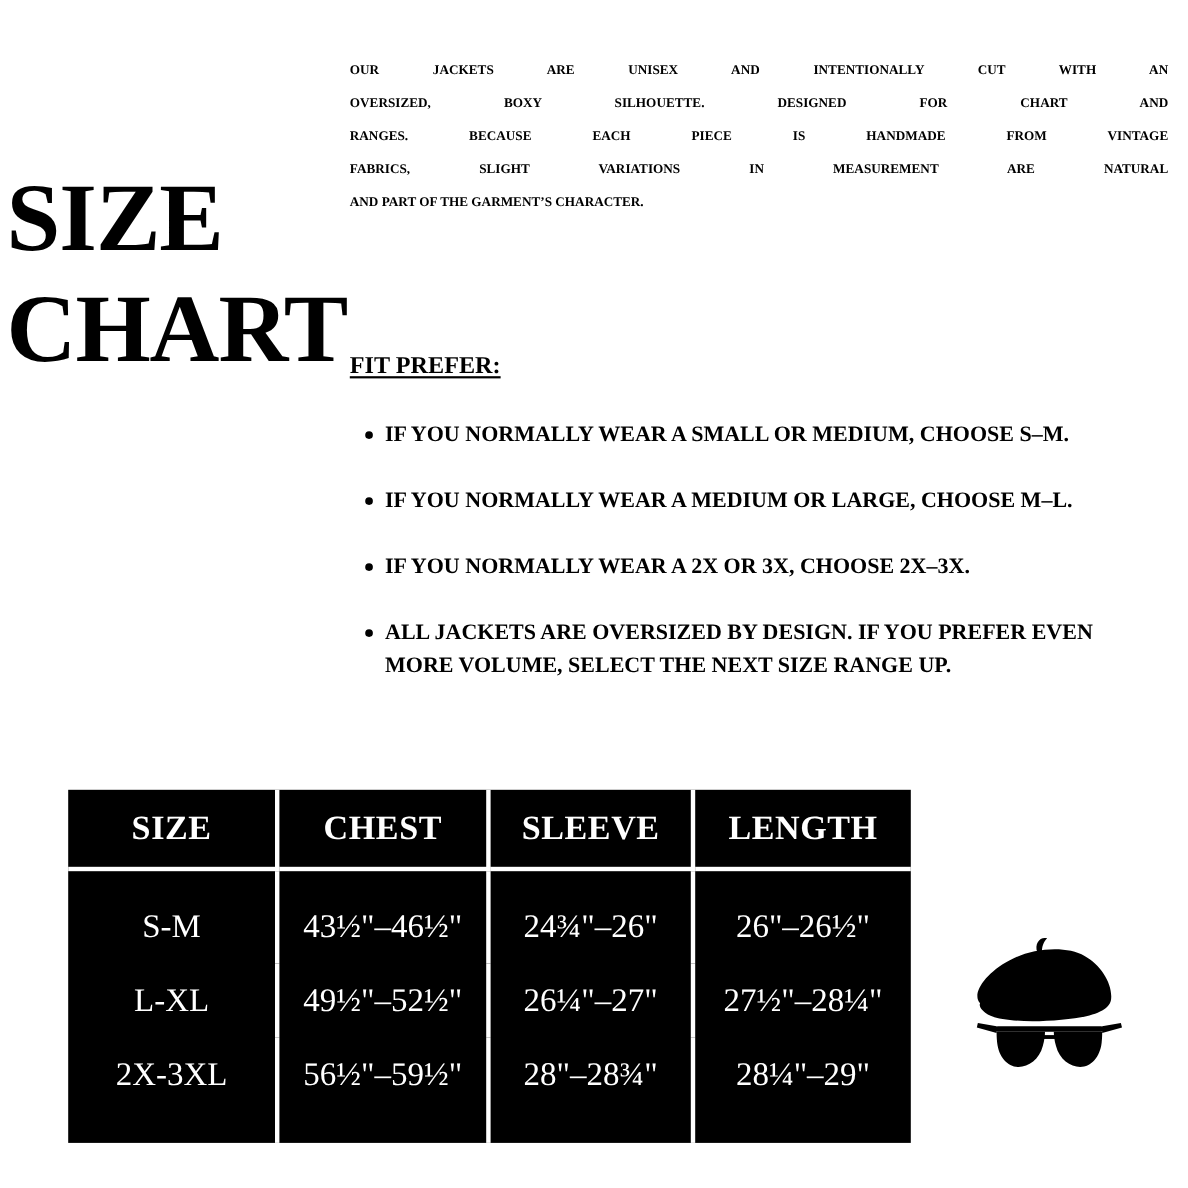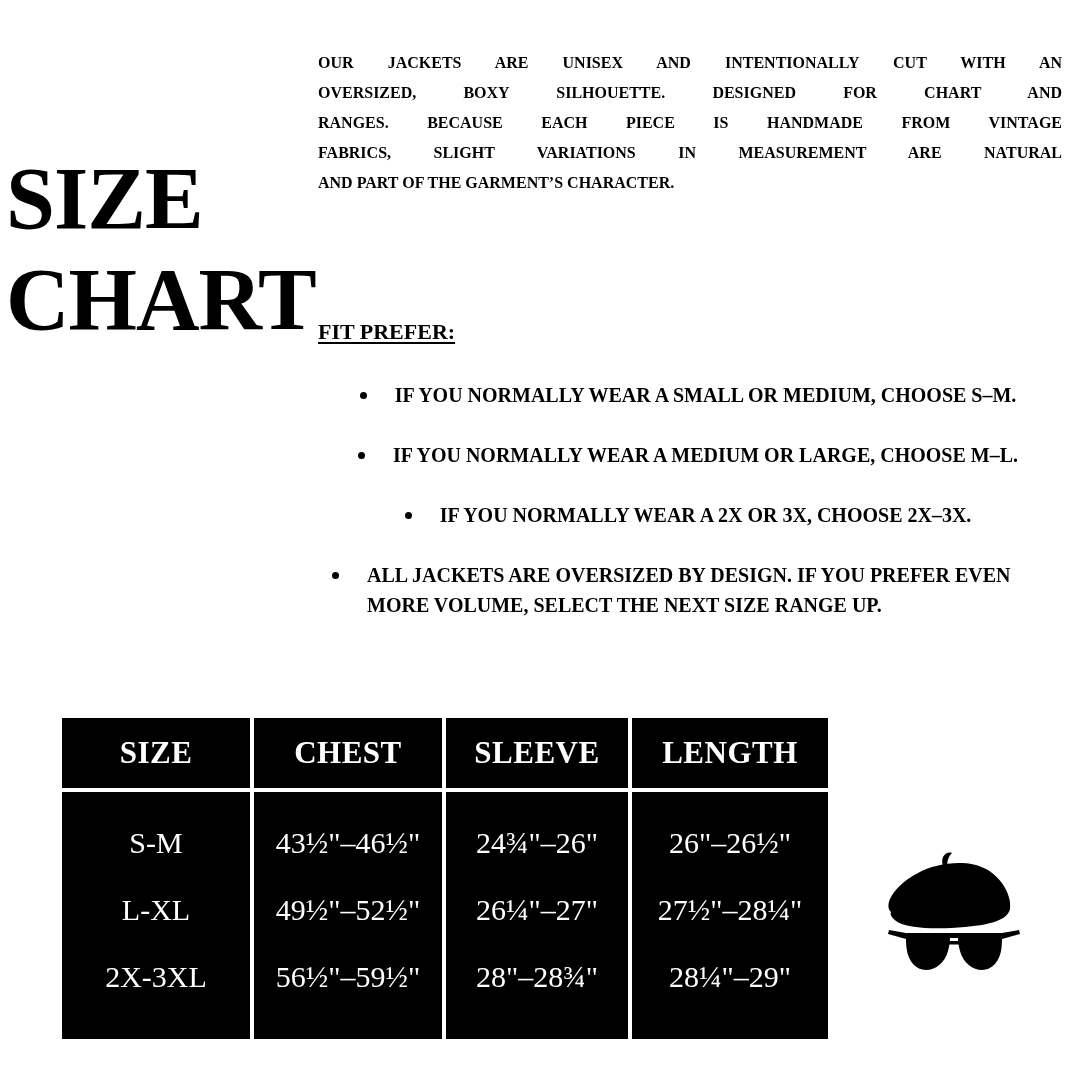--- a/index.html
+++ b/index.html
@@ -28,21 +28,21 @@
     letter-spacing: -1px;
     white-space: nowrap;
   }
 
   
   .intro {
     position: absolute;
     left: 318px;
     top: 48px;
     width: 744px;
-    font-size: 16px;
+    font-size: 12px;
     font-weight: 700;
     line-height: 30px;
   }
   .intro .jline {
     text-align: justify;
     text-align-last: justify;
   }
   .intro .jline.last {
     text-align-last: left;
   }
@@ -68,24 +68,23 @@
     top: 380px;
     width: 712px;
     margin: 0;
     padding: 0;
     list-style: none;
     font-size: 20px;
     font-weight: 700;
   }
   .bullets li {
     display: flex;
-    gap: 28px;
+    gap: 11px;
     line-height: 30px;
     margin-bottom: 30px;
-    justify-content: center;
   }
   .bullets .dot {
     flex: none;
     width: 7px;
     height: 7px;
     margin-top: 12px;
     border-radius: 50%;
     background: #000000;
   }
 

